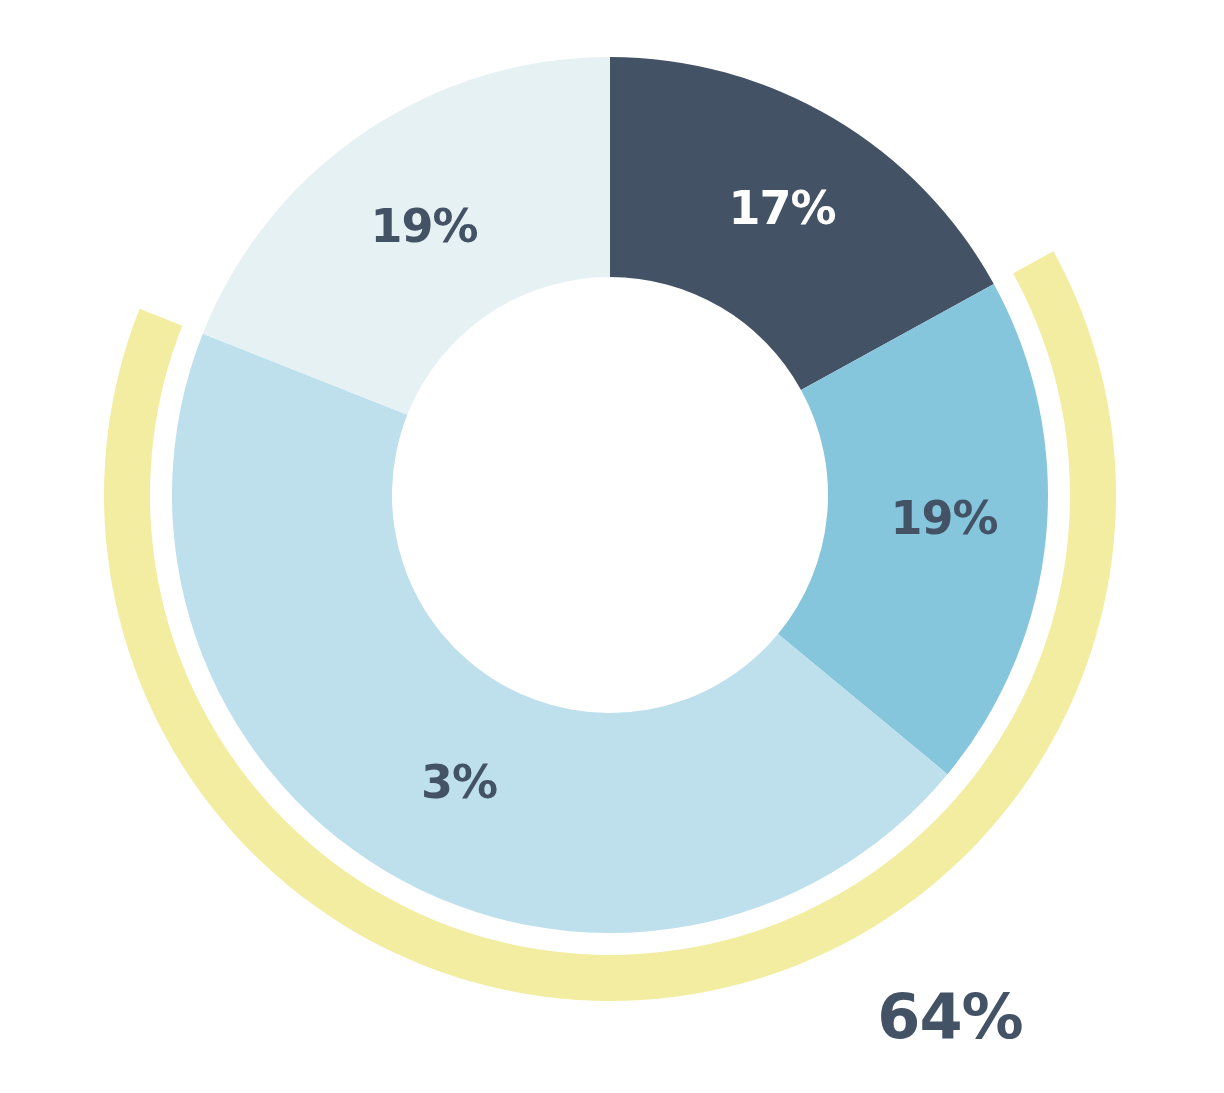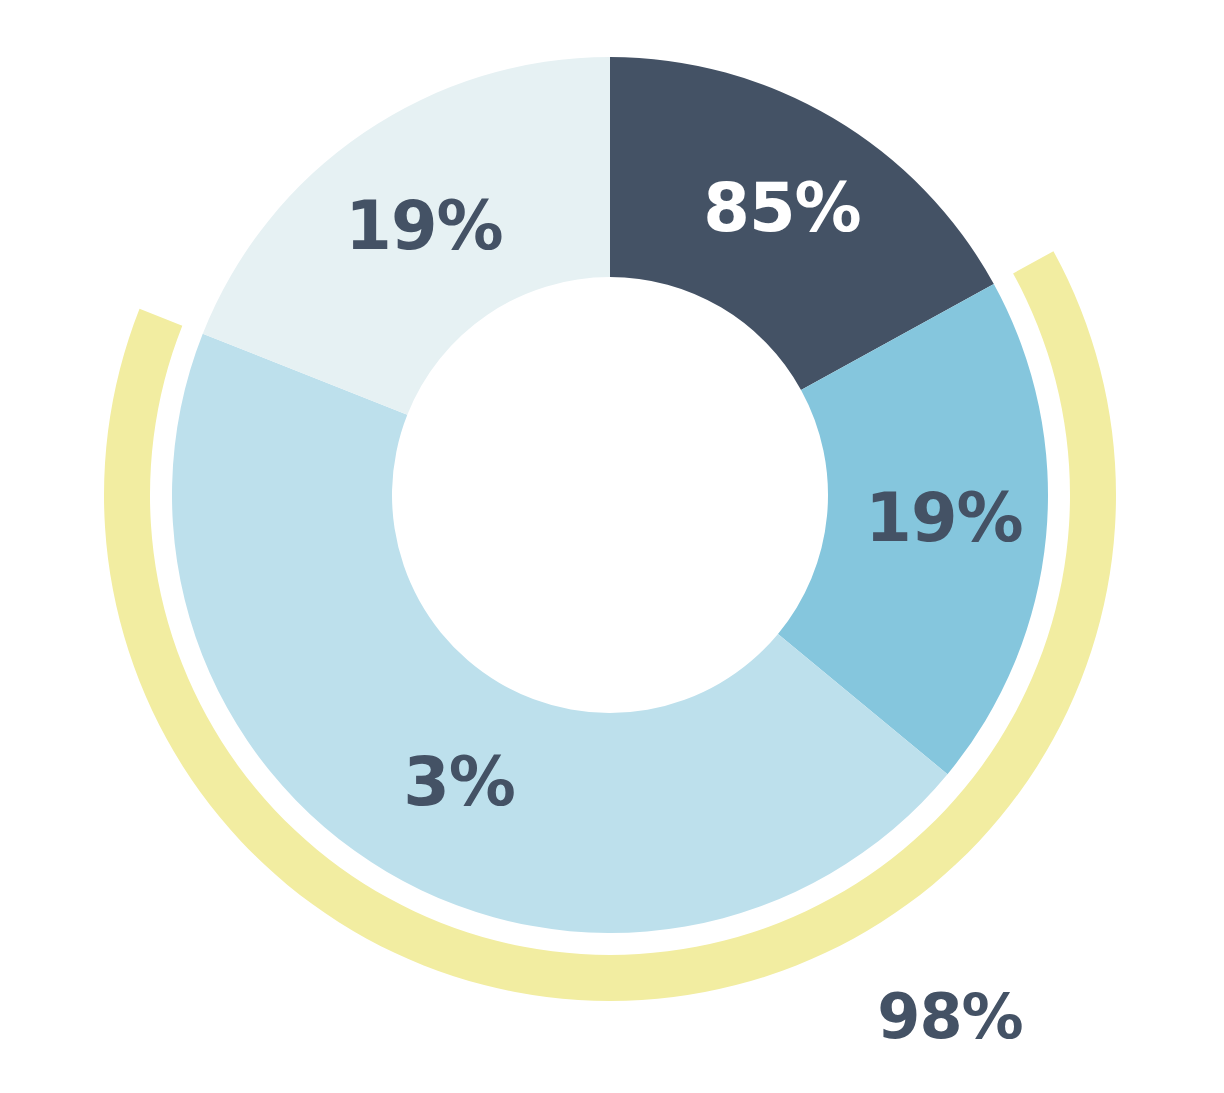--- a/index.html
+++ b/index.html
@@ -23,21 +23,21 @@
   }
   #donut-svg {
     position: absolute;
     left: 0;
     top: 0;
     display: block;
   }
   .slice-label {
     position: absolute;
     font-weight: 700;
-    font-size: 67px;
+    font-size: 46px;
     letter-spacing: -1px;
     white-space: nowrap;
     transform: translate(-50%, -50%);
     font-family: "DejaVu Sans", "Liberation Sans", sans-serif;
   }
   .outer-label {
     position: absolute;
     font-weight: 700;
     font-size: 62px;
     letter-spacing: -1px;
@@ -55,19 +55,19 @@
         <path d="M 610 57 A 438 438 0 0 1 993.8223258592122 283.9918907434487 L 801.0348562495623 389.97769904582606 A 218 218 0 0 0 610 277 Z" fill="#445265"></path>
         <path d="M 993.8223258592122 283.9918907434487 A 438 438 0 0 1 947.4848003357957 774.1917075099261 L 777.9718869251221 633.9584297652143 A 218 218 0 0 0 801.0348562495623 389.97769904582606 Z" fill="#85c6dd"></path>
         <path d="M 947.4848003357957 774.1917075099261 A 438 438 0 0 1 202.75789918094597 333.7614459241109 L 407.30872607636127 414.74884751474013 A 218 218 0 0 0 777.9718869251221 633.9584297652143 Z" fill="#bde0ec"></path>
         <path d="M 202.75789918094597 333.7614459241109 A 438 438 0 0 1 609.9999999999999 57 L 610 277 A 218 218 0 0 0 407.30872607636127 414.74884751474013 Z" fill="#e6f1f3"></path>
       </g>
     <g id="outer-arc-group">
         <path d="M 1053.411180102195 251.2326409045321 A 506 506 0 1 1 139.5330981405449 308.72897634155277 L 182.30281649140443 325.662705765048 A 460 460 0 1 0 1013.1010728201773 273.393309913211 Z" fill="#f2eda1"></path>
       </g>
   </svg>
   <div id="labels-layer">
-      <div class="slice-label" style="left: 782px; top: 208px; color: rgb(255, 255, 255);">85%</div>
+      <div class="slice-label" style="left: 782px; top: 208px; color: rgb(255, 255, 255);">17%</div>
       <div class="slice-label" style="left: 944px; top: 518px; color: rgb(68, 82, 101);">19%</div>
       <div class="slice-label" style="left: 459px; top: 782px; color: rgb(68, 82, 101);">3%</div>
       <div class="slice-label" style="left: 424px; top: 226px; color: rgb(68, 82, 101);">19%</div>
-      <div class="outer-label" style="left: 950px; top: 1016px; color: rgb(68, 82, 101);">98%</div>
+      <div class="outer-label" style="left: 950px; top: 1016px; color: rgb(68, 82, 101);">64%</div>
     </div>
 </div>
 
 </body></html>

